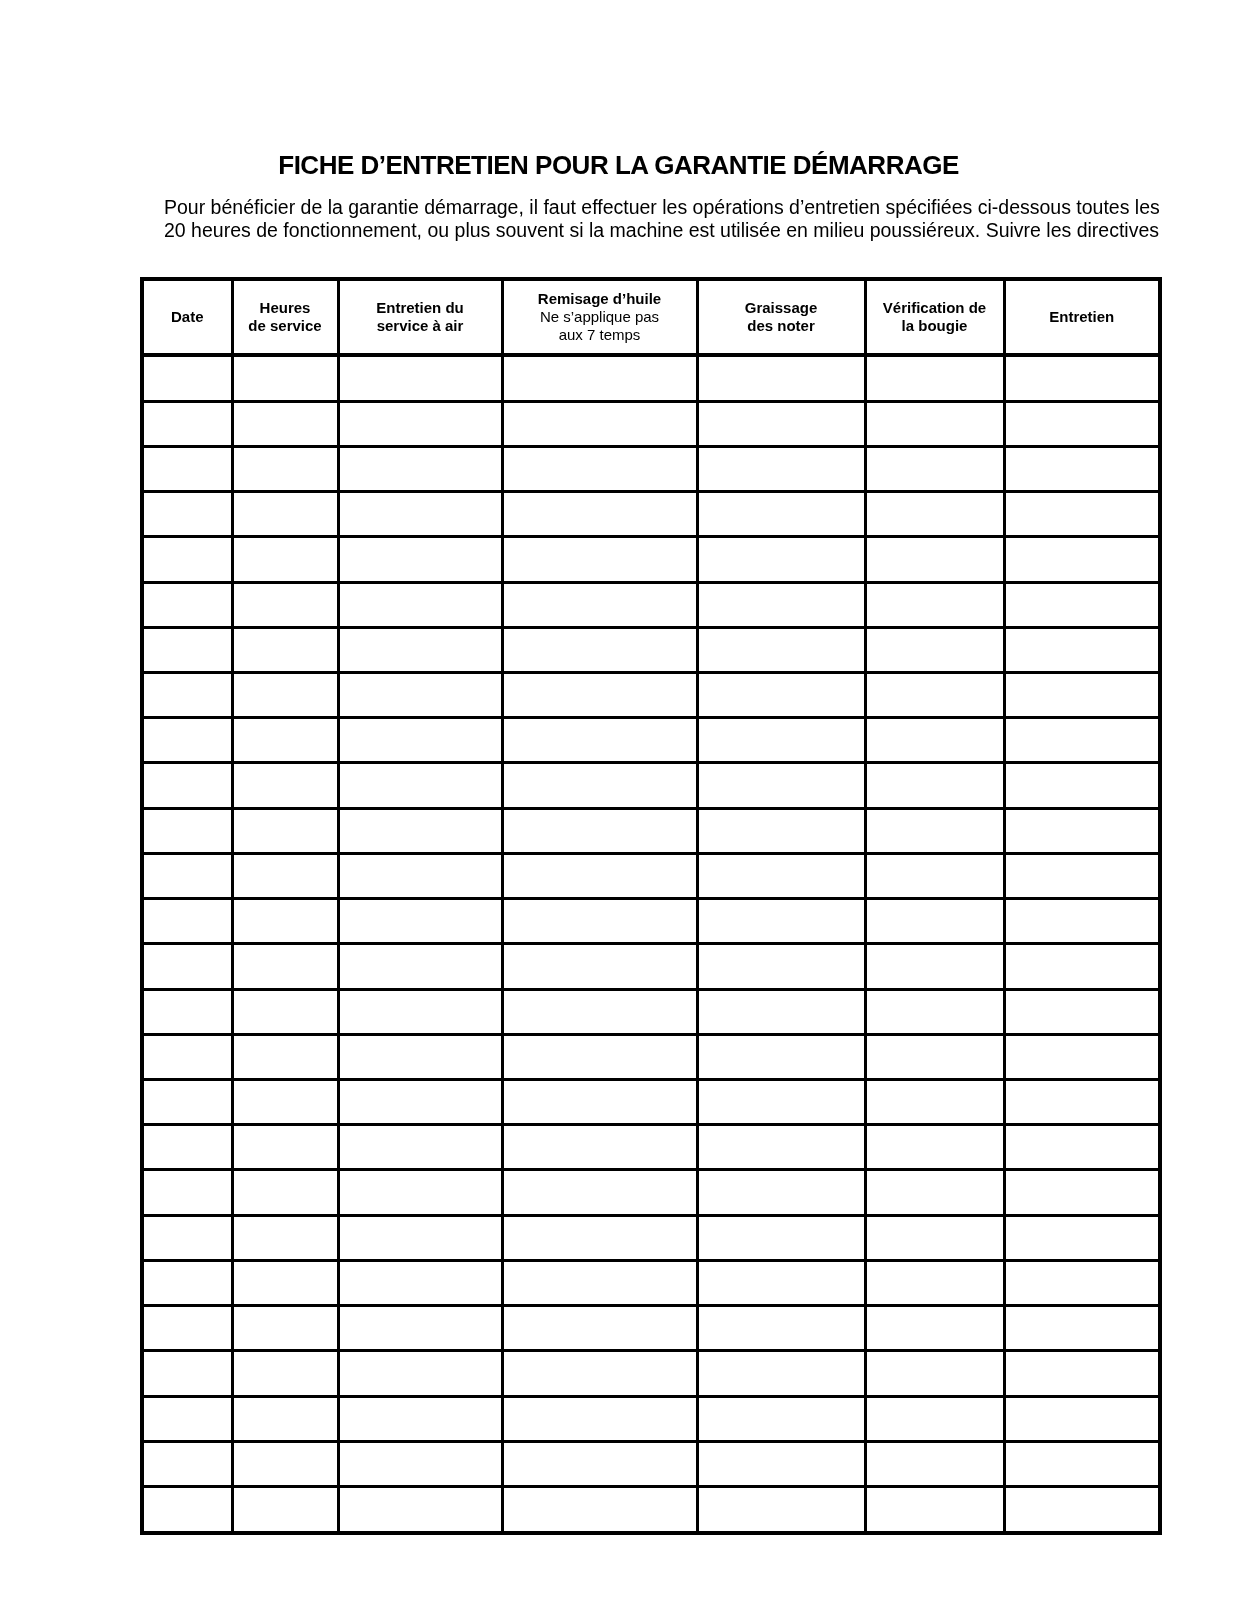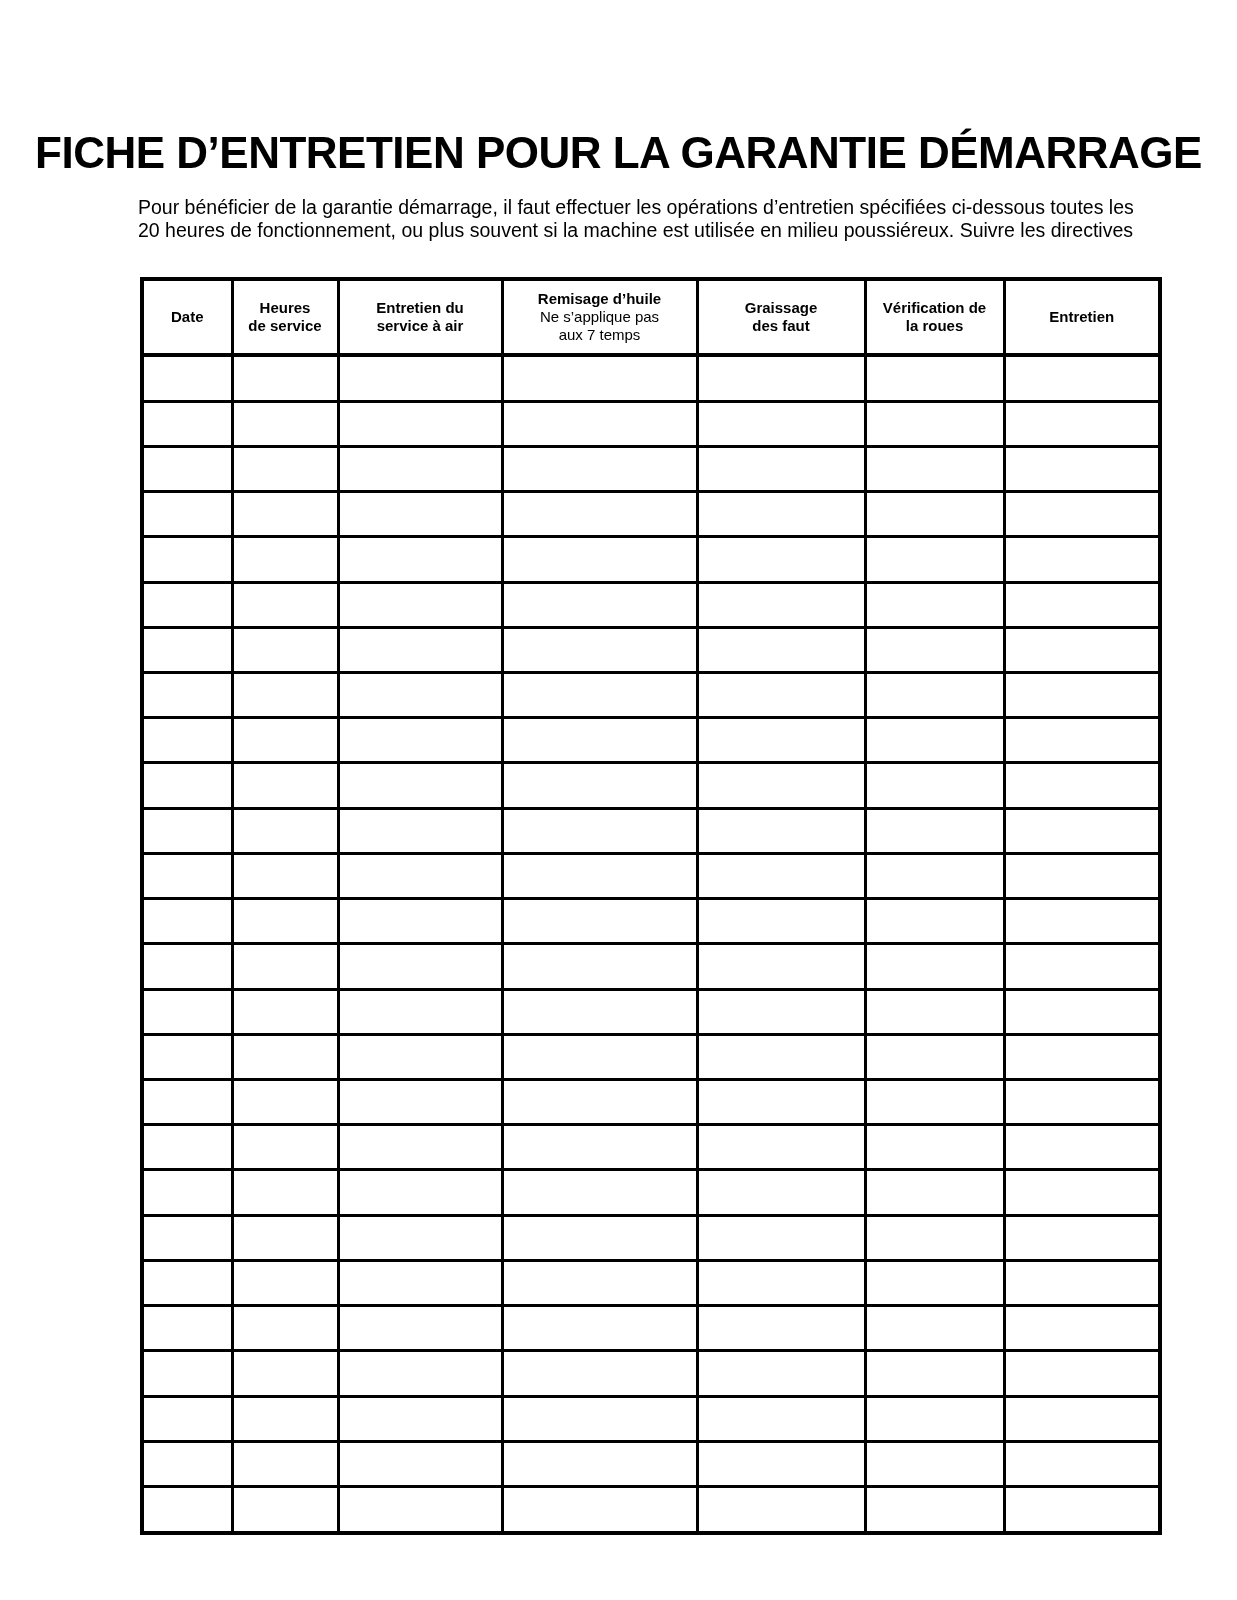--- a/index.html
+++ b/index.html
@@ -11,43 +11,44 @@
     position: relative;
     width: 1237px;
     height: 1600px;
     background: #ffffff;
     font-family: "Liberation Sans", sans-serif;
     color: #000000;
     overflow: hidden;
   }
   .title {
     position: absolute;
-    top: 131px;
+    top: 143px;
     left: 0;
     width: 1237px;
     margin: 0;
     text-align: center;
-    font-size: 44px;
+    font-size: 26px;
     font-weight: bold;
     letter-spacing: -0.5px;
     line-height: 44px;
     white-space: nowrap;
     color: #000000;
   }
   .intro {
     position: absolute;
     top: 196px;
     left: 138px;
     width: 1020px;
     font-size: 19.5px;
     line-height: 23.3px;
     color: #000000;
   }
   .intro-line {
     white-space: nowrap;
+    margin-left: 26px;
   }
   table.maintenance-table {
     position: absolute;
     top: 277px;
     left: 140px;
     width: 1018px;
     height: 1258px;
     border-collapse: collapse;
     table-layout: fixed;
     background: #ffffff;
@@ -121,25 +122,25 @@
           <span class="h-label">Entretien du
 service à air</span>
         </th>
         <th>
           <span class="h-label">Remisage d’huile</span>
           <span class="h-sublabel">Ne s’applique pas
 aux 7 temps</span>
         </th>
         <th>
           <span class="h-label">Graissage
-des faut</span>
+des noter</span>
         </th>
         <th>
           <span class="h-label">Vérification de
-la roues</span>
+la bougie</span>
         </th>
         <th>
           <span class="h-label">Entretien</span>
         </th>
       </tr>
     </thead>
     <tbody id="table-body">
         <tr>
           <td>&nbsp;</td>
           <td>&nbsp;</td>

